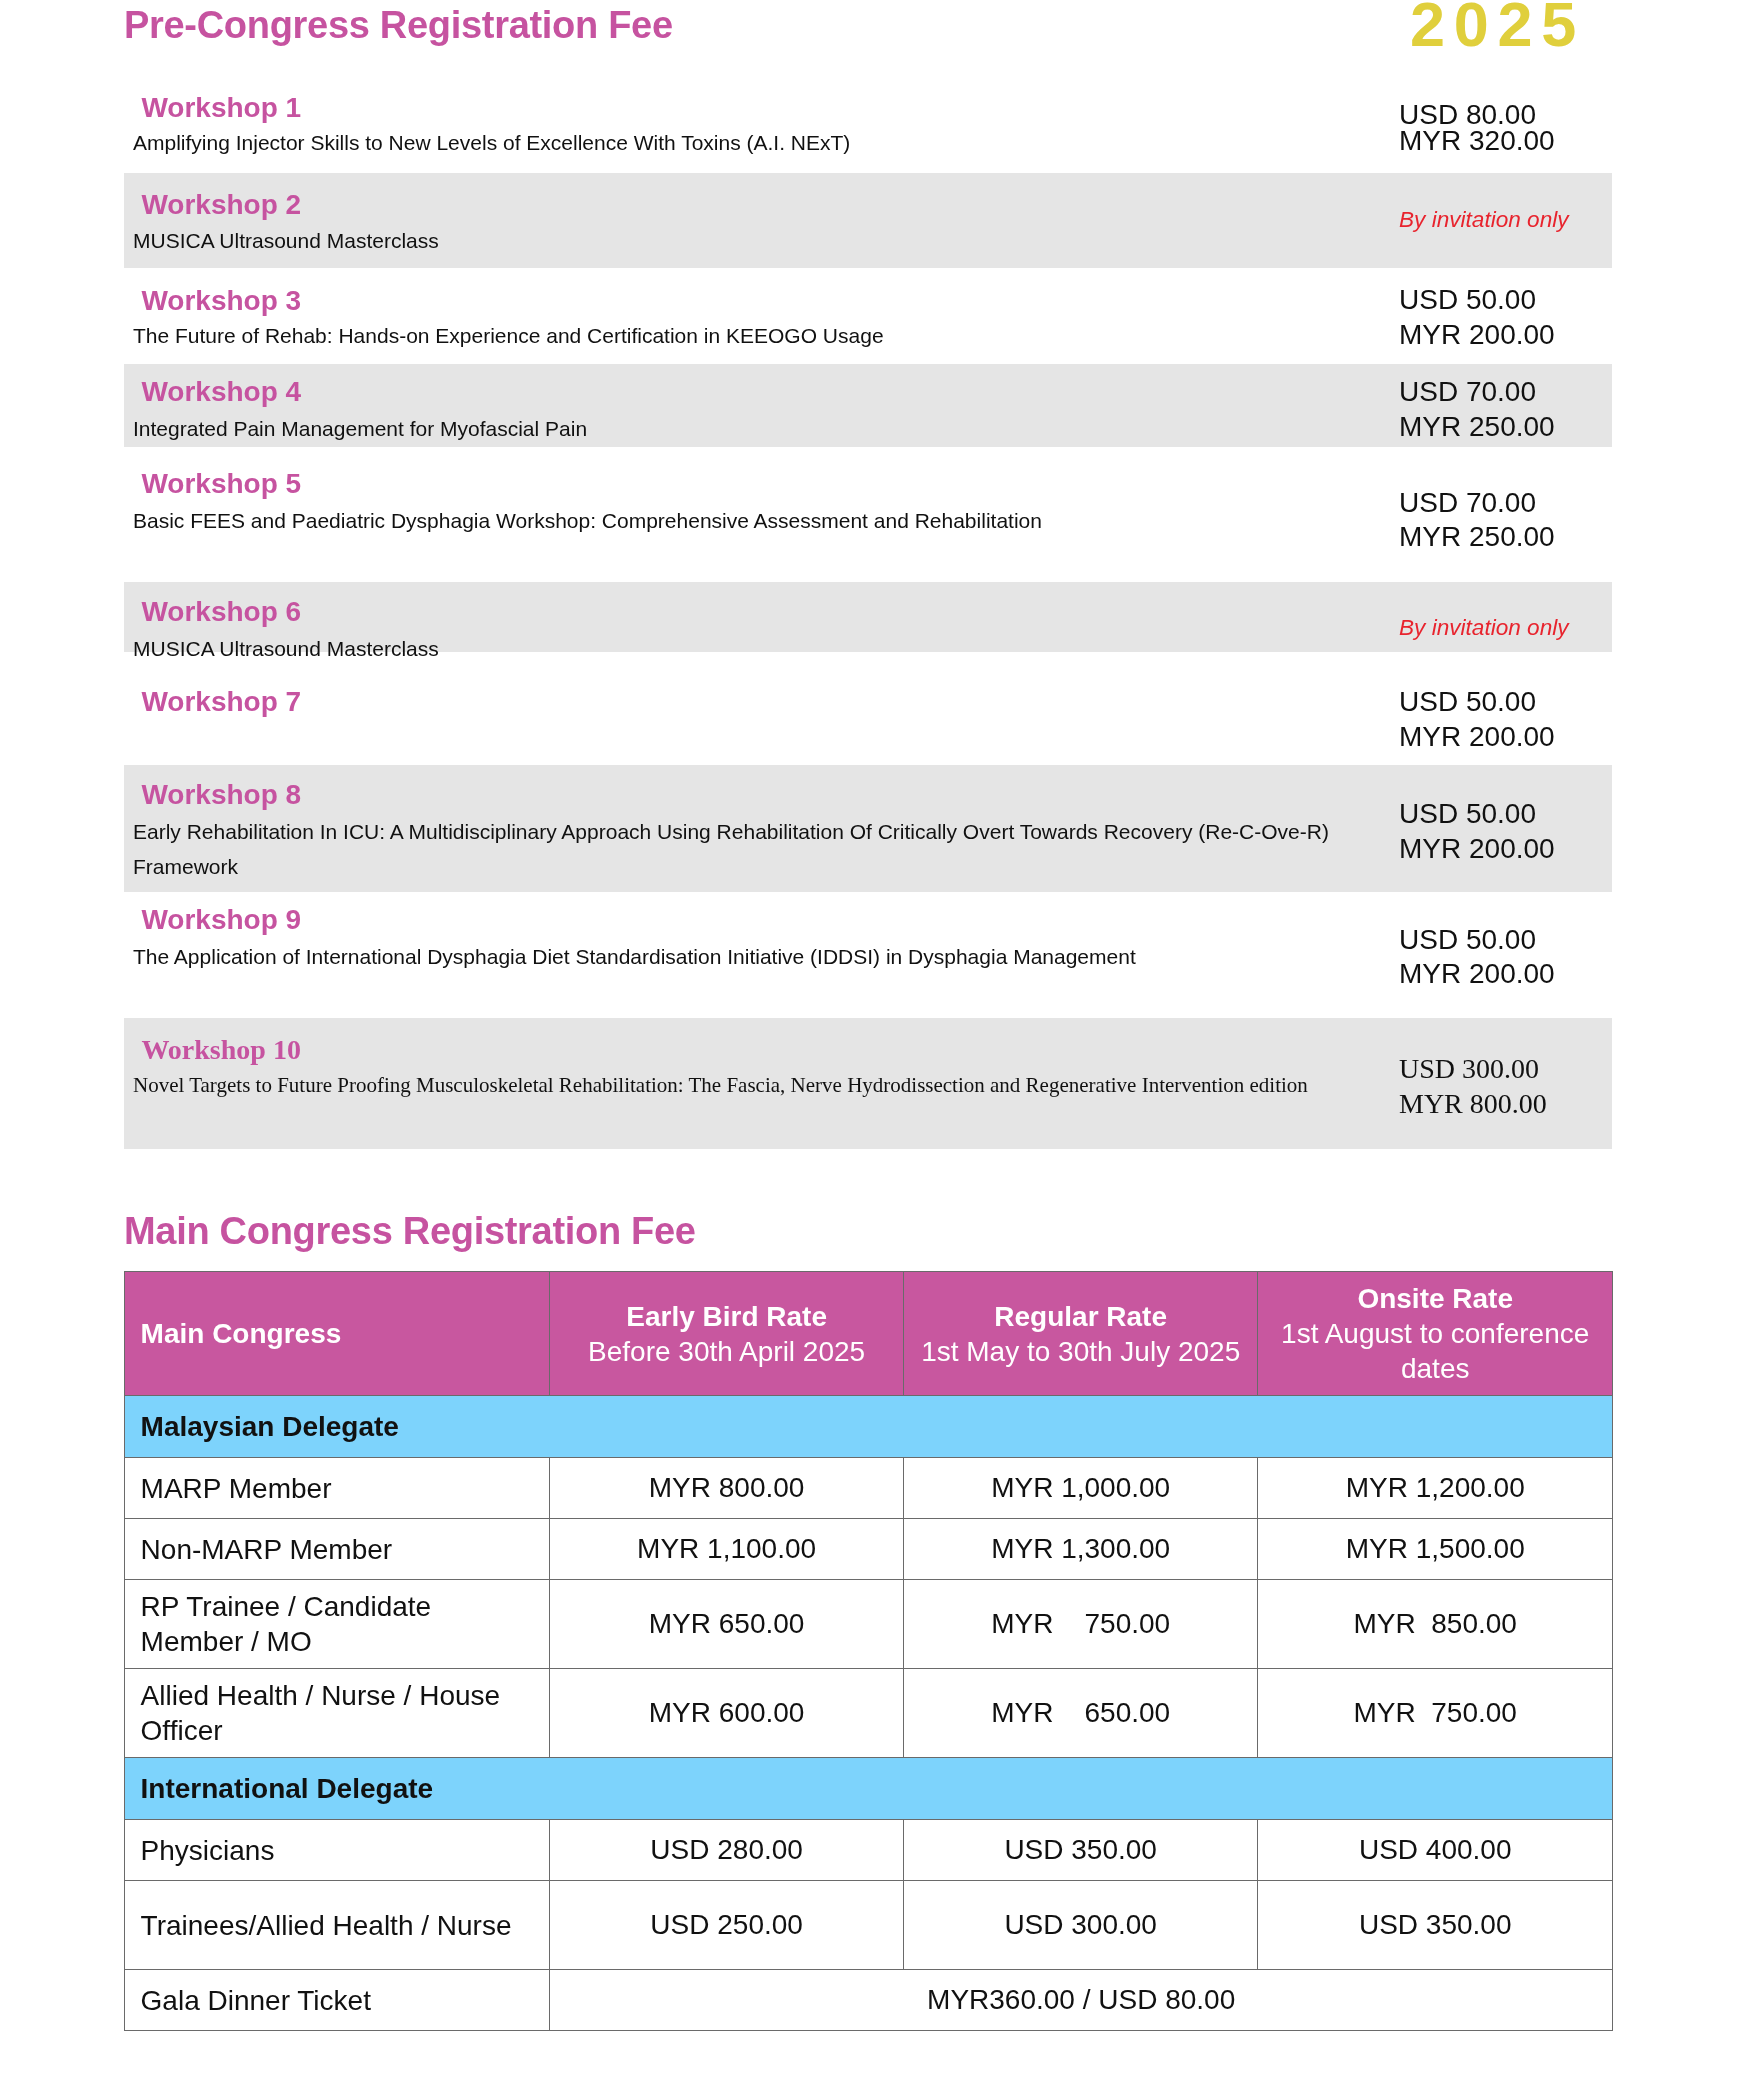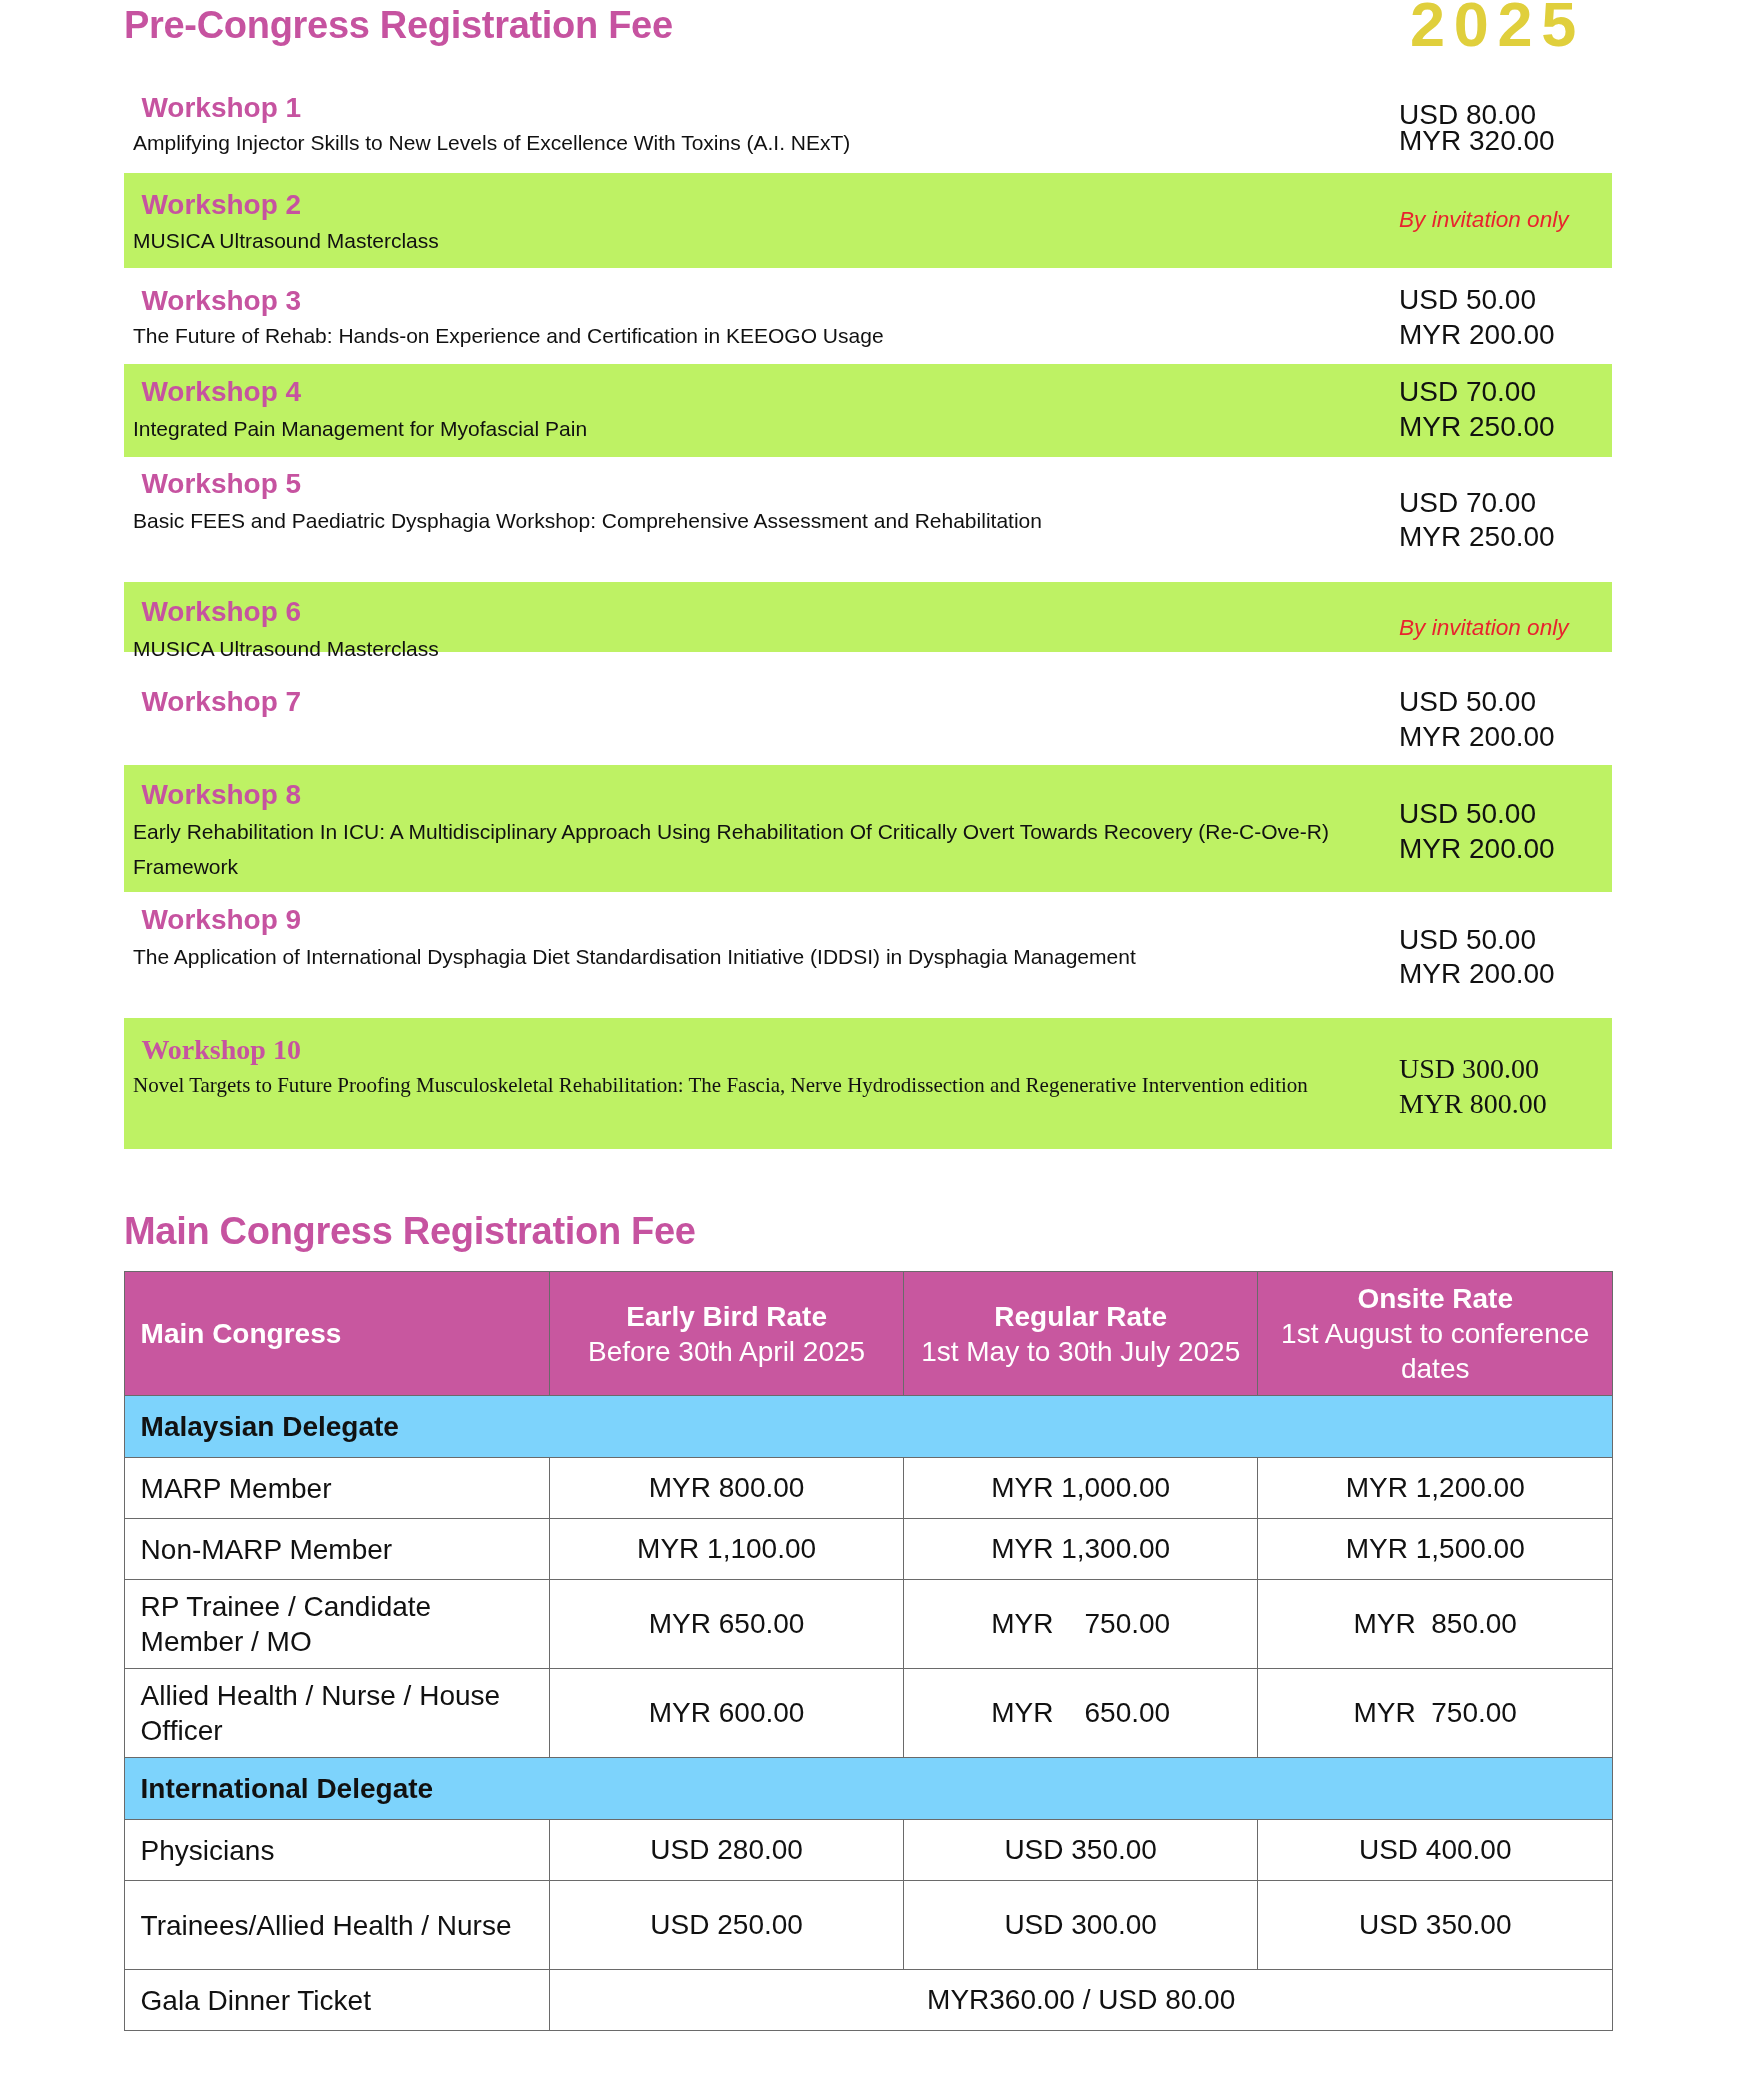--- a/index.html
+++ b/index.html
@@ -2,21 +2,21 @@
 <html style="font-size:14px"><head>
 <meta charset="utf-8">
 <style>
   html,body{margin:0;padding:0;background:#ffffff;}
   body{width:1738px;height:2091px;position:relative;overflow:hidden;font-family:"Liberation Sans","DejaVu Sans",sans-serif;color:#111;}
   .h-title{position:absolute;left:124px;font-weight:700;color:#C653A0;font-size:38px;letter-spacing:-0.3px;white-space:nowrap;}
   #pre-title{top:3.5px;}
   #main-title{top:1210px;}
   #year{position:absolute;left:1410px;top:-12px;font-weight:700;color:#E0CF3C;font-size:63px;letter-spacing:8.7px;}
   .ws{position:absolute;left:124px;width:1488px;}
-  .ws.pink{background:#bef264;}
+  .ws.pink{background:#e5e5e5;}
   .ws .lbl{position:absolute;left:17.4px;font-weight:700;color:#C653A0;font-size:28px;}
   .ws .desc{position:absolute;left:9px;width:1199px;font-size:21px;line-height:35px;color:#111;}
   .ws .price{position:absolute;left:1275px;font-size:28px;line-height:35px;color:#111;}
   .ws .invite{position:absolute;left:1275px;font-size:22.6px;font-style:italic;color:#E8242E;}
   table.mc{position:absolute;left:124px;top:1271px;width:1489px;border-collapse:collapse;}
   table.mc td, table.mc th{border:1.7px solid #6a6a6a;font-size:28px;padding:0 15.6px;}
   table.mc th{background:#C8579F;color:#fff;font-weight:400;line-height:35px;height:123px;text-align:center;}
   table.mc th.first{text-align:left;font-weight:700;}
   table.mc th b{font-weight:700;display:block;}
   table.mc tr.sect td{background:#7dd3fc;font-weight:700;height:61px;color:#111;}
@@ -45,21 +45,21 @@
   <div class="invite" style="top:34px;">By invitation only</div>
 </div>
 
 <div class="ws" style="top:268px;height:96px;">
   <div class="lbl" style="top:17.4px;">Workshop 3</div>
   <div class="desc" style="top:50px;">The Future of Rehab: Hands-on Experience and Certification in KEEOGO Usage</div>
   <div class="price" style="top:14px;">USD 50.00</div>
   <div class="price" style="top:49px;">MYR 200.00</div>
 </div>
 
-<div class="ws pink" style="top:364px;height:93px;">
+<div class="ws pink" style="top:364px;height:83px;">
   <div class="lbl" style="top:12px;">Workshop 4</div>
   <div class="desc" style="top:47px;">Integrated Pain Management for Myofascial Pain</div>
   <div class="price" style="top:10.4px;">USD 70.00</div>
   <div class="price" style="top:45px;">MYR 250.00</div>
 </div>
 
 <div class="ws" style="top:456px;height:126px;">
   <div class="lbl" style="top:12px;">Workshop 5</div>
   <div class="desc" style="top:47px;">Basic FEES and Paediatric Dysphagia Workshop: Comprehensive Assessment and Rehabilitation</div>
   <div class="price" style="top:29px;">USD 70.00</div>

